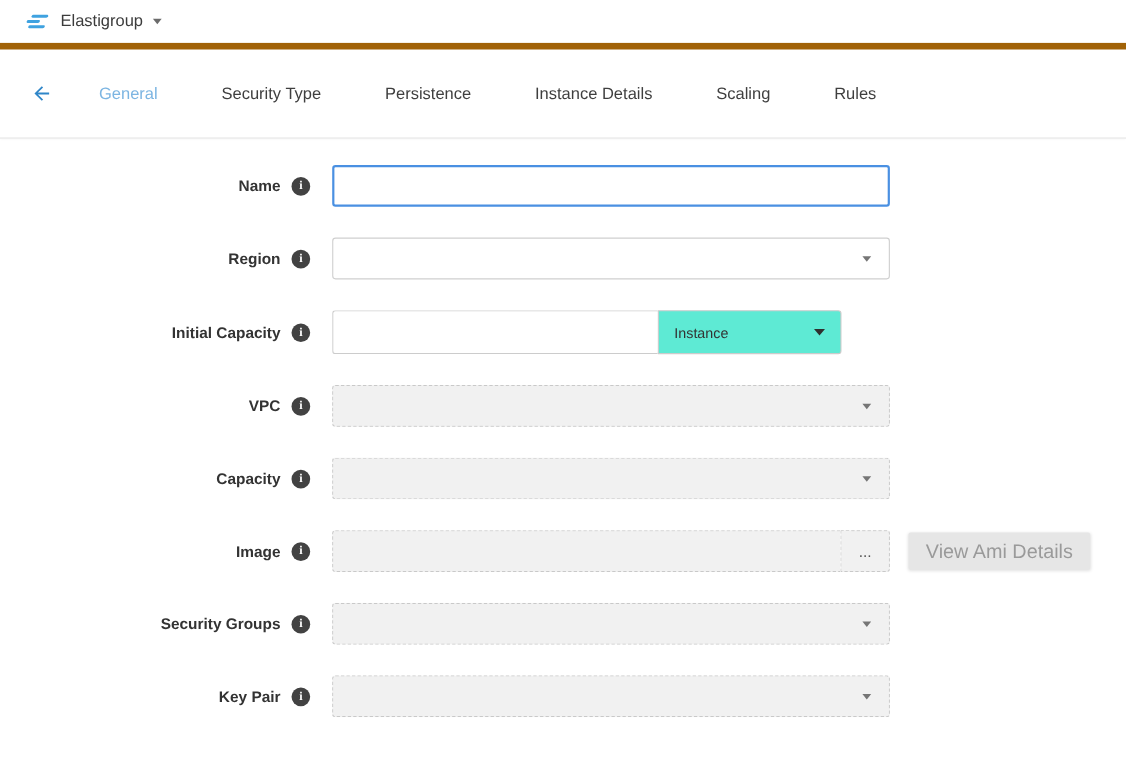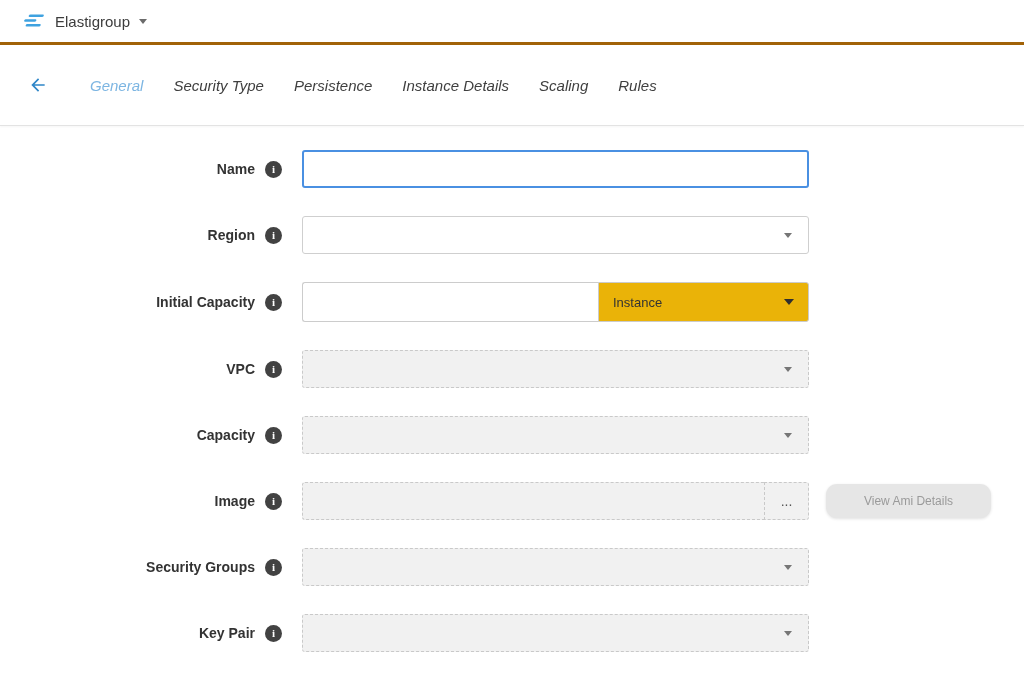--- a/index.html
+++ b/index.html
@@ -12,21 +12,21 @@
     color: #333;
     overflow: hidden;
   }
 
   
   .topbar {
     height: 45px;
     display: flex;
     align-items: center;
     padding: 0 22px;
-    border-bottom: 3px solid #a16207;
+    border-bottom: 6px solid #a16207;
   }
   .brand {
     display: flex;
     align-items: center;
     gap: 9px;
     cursor: pointer;
   }
   .brand-name { font-size: 15px; color: #3c3c3c; }
   .caret-down {
     width: 0; height: 0;
@@ -43,21 +43,21 @@
     padding: 0 28px;
     border-bottom: 1px solid #e3e3e3;
     box-shadow: 0 1px 2px rgba(0,0,0,0.04);
   }
   .back-arrow {
     margin-right: 42px;
     cursor: pointer;
     display: flex;
     align-items: center;
   }
-  .tabs { display: flex; gap: 30px; font-style: italic; }
+  .tabs { display: flex; gap: 58px; }
   .tab {
     font-size: 15px;
     color: #3f3f3f;
     cursor: pointer;
     white-space: nowrap;
   }
   .tab.active { color: #7cb5e2; }
 
   
   .form { padding-top: 24px; }
@@ -138,23 +138,23 @@
     border: 1px solid #cccccc;
     border-right: none;
     border-radius: 3px 0 0 3px;
     padding: 0 10px;
     font-size: 14px;
     font-family: "Liberation Sans", sans-serif;
     outline: none;
     background: #fff;
   }
   .unit-select {
-    width: 211px;
+    width: 167px;
     height: 40px;
-    background: #eab308;
+    background: #5eead4;
     border: 1px solid #cbcbcb;
     border-radius: 0 3px 3px 0;
     display: flex;
     align-items: center;
     justify-content: space-between;
     padding: 4px 14px;
     cursor: pointer;
   }
   .unit-select .unit-label { font-size: 13px; color: #333; }
   .unit-select .caret-down {
@@ -187,23 +187,23 @@
     color: #555;
     cursor: pointer;
   }
 
   .side-btn {
     margin-left: 17px;
     width: 165px;
     height: 34px;
     background: #e6e6e6;
     border: none;
-    border-radius: 11px;
+    border-radius: 2px;
     color: #9a9a9a;
-    font-size: 12px;
+    font-size: 18px;
     font-family: "Liberation Sans", sans-serif;
     box-shadow: 0 1px 3px rgba(0,0,0,0.12);
     cursor: pointer;
   }
 </style>
 </head>
 <body>
 
 <div class="topbar">
   <div class="brand">

